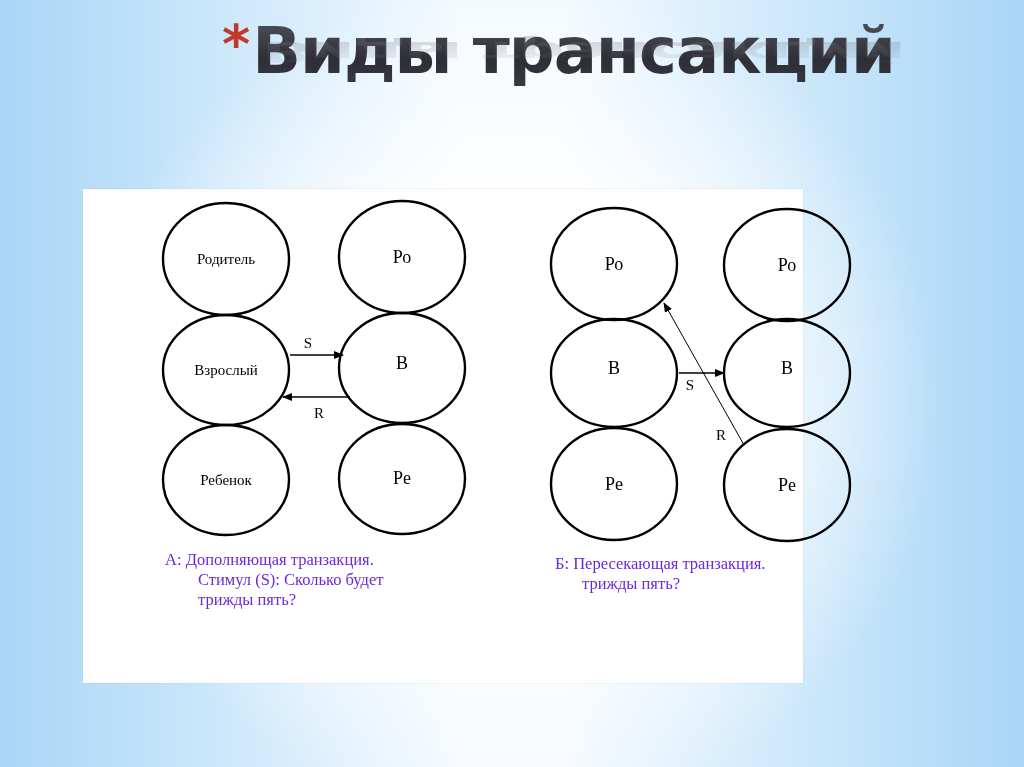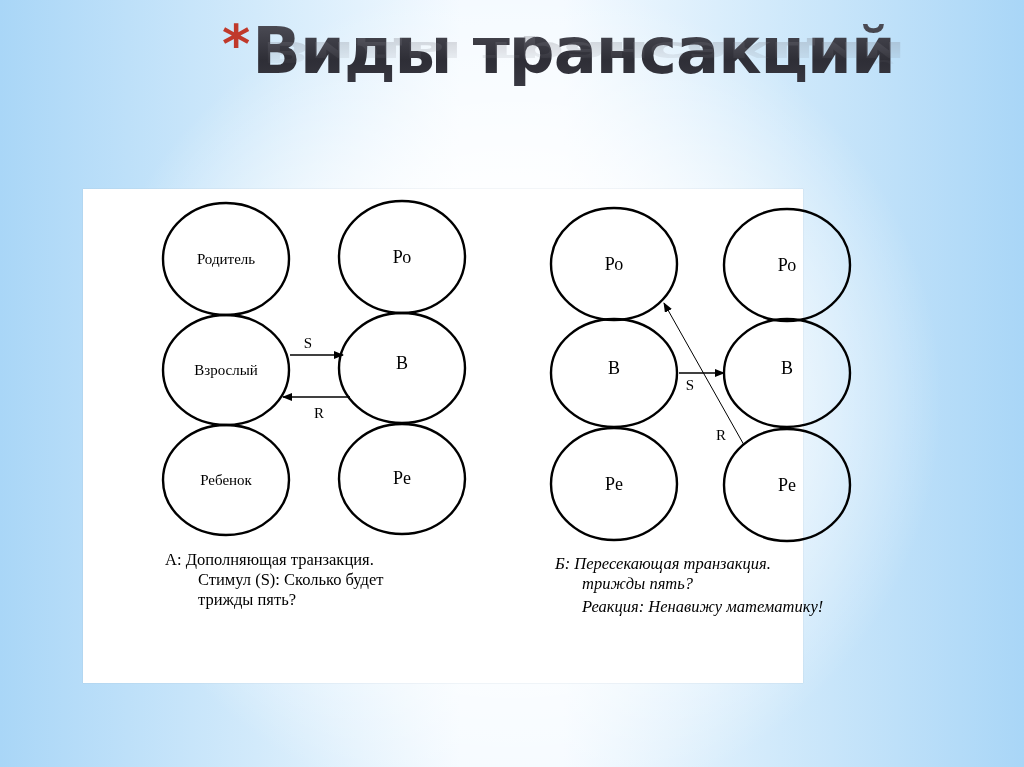--- a/index.html
+++ b/index.html
@@ -45,21 +45,21 @@
     font-family: "Liberation Serif", serif; font-size: 15px; fill: #000; text-anchor: middle;
   }
   .node-label-short {
     font-family: "Liberation Serif", serif; font-size: 18px; fill: #000; text-anchor: middle;
   }
   .arrow-label {
     font-family: "Liberation Serif", serif; font-size: 15px; fill: #000; text-anchor: middle;
   }
   .caption {
     position: absolute; font-family: "Liberation Serif", serif; font-size: 16.5px;
-    color: #000000; line-height: 20px; white-space: nowrap;
+    color: #6d28d9; line-height: 20px; white-space: nowrap;
   }
   .caption .cap-line { display: block; }
   .caption .indent { padding-left: 33px; }
 </style>
 </head>
 <body>
 
 <div class="slide-title">
   <span class="title-star">*</span>
   <span class="title-text">Виды трансакций</span>
@@ -152,18 +152,17 @@
       </g>
     </g>
   </svg>
 
   <div class="caption" style="left:82px; top:361px;">
     <span class="cap-line">А: Дополняющая транзакция.</span>
     <span class="cap-line indent">Стимул (S): Сколько будет</span>
     <span class="cap-line indent">трижды пять?</span>
   </div>
 
-  <div class="caption" style="left:472px; top:365px;font-style:italic;">
+  <div class="caption" style="left:472px; top:365px;">
     <span class="cap-line">Б: Пересекающая транзакция.</span>
     <span class="cap-line indent" style="padding-left:27px;">трижды пять?</span>
-    <span class="cap-line indent" style="padding-left:27px; margin-top:3px;">Реакция: Ненавижу математику!</span>
   </div>
 </div>
 
 </body></html>

